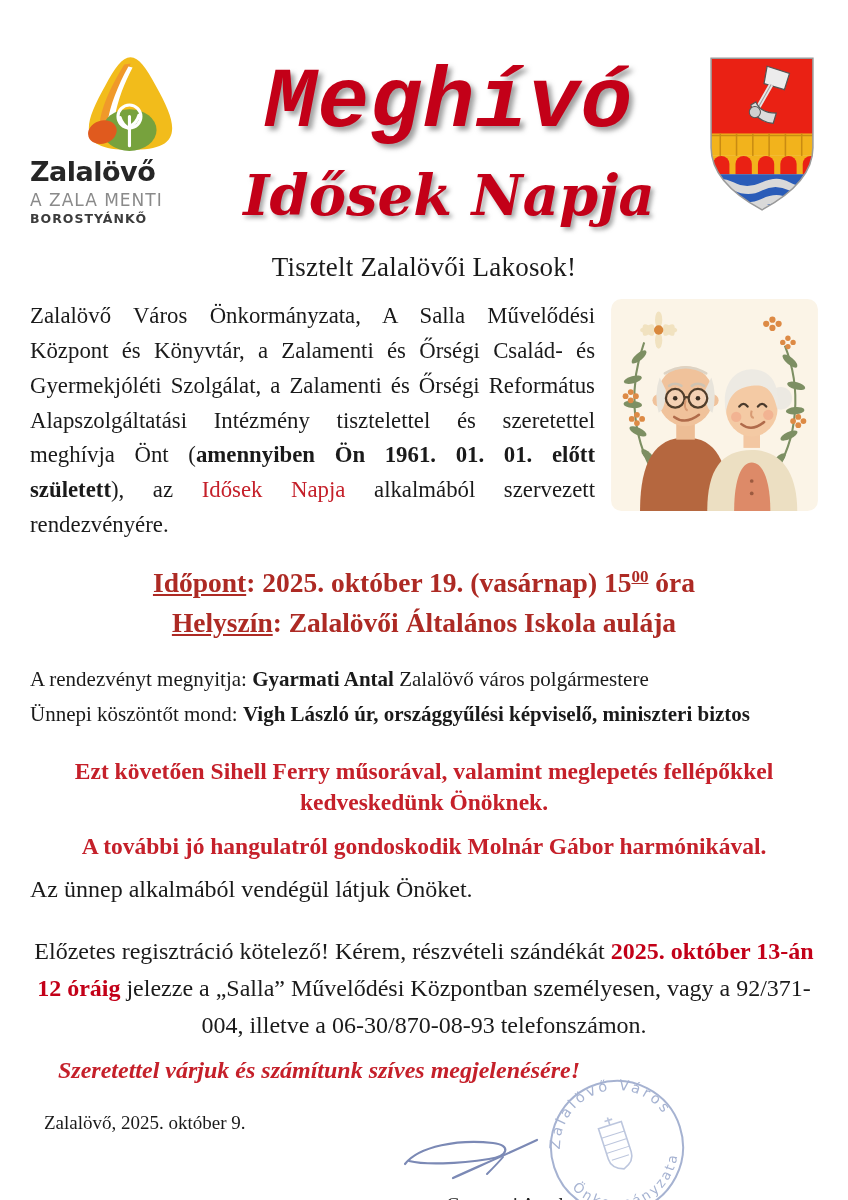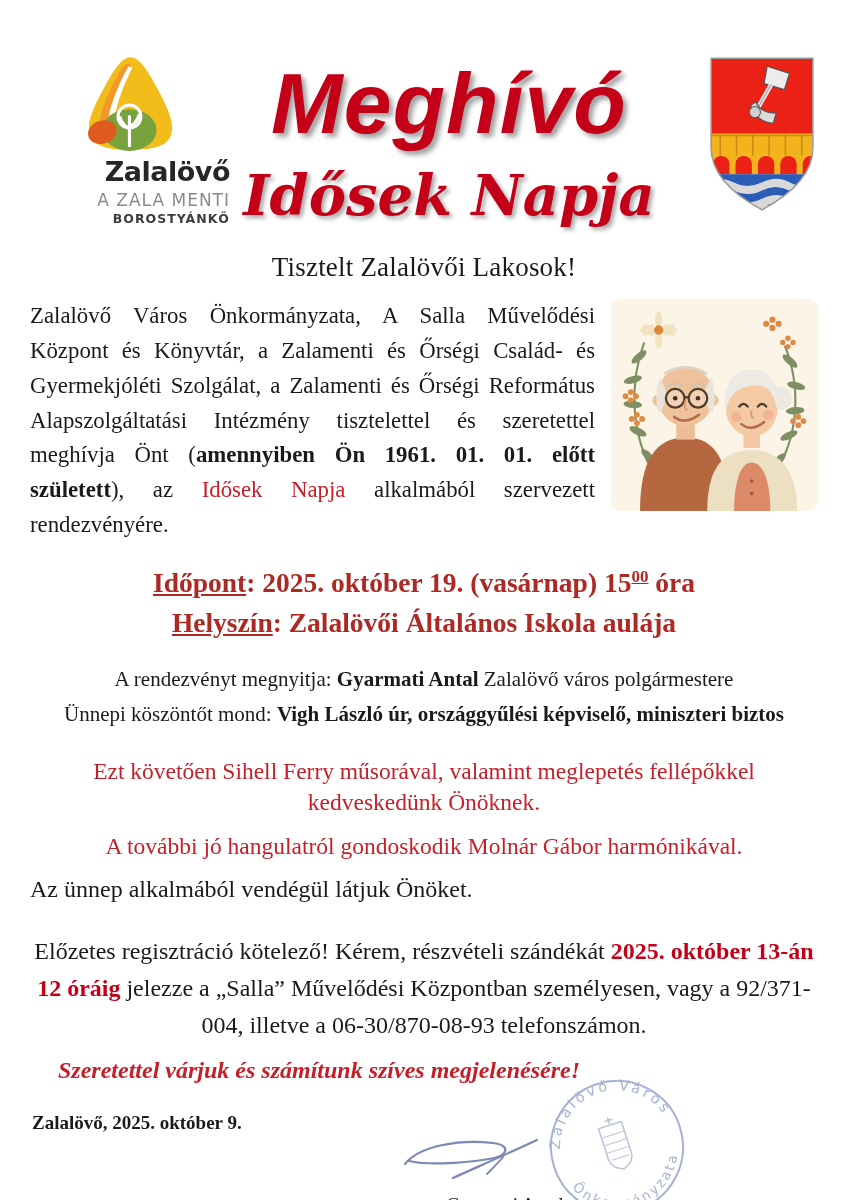--- a/index.html
+++ b/index.html
@@ -11,28 +11,28 @@
   }
   *{margin:0;padding:0;box-sizing:border-box;}
   html,body{background:#e9e9e9;}
   .page{
     width:848px;height:1200px;margin:0 auto;background:#ffffff;
     font-family:"Liberation Serif","DejaVu Serif",serif;color:#1a1a1a;
     overflow:hidden;position:relative;padding:0 30px;
   }
   
   .top-row{display:flex;align-items:flex-start;padding-top:46px;}
-  .logo-block{width:200px;flex:0 0 auto;text-align:right;}
+  .logo-block{width:200px;flex:0 0 auto;text-align:left;}
   .logo-block svg{display:block;margin:8px auto 2px auto;}
   .logo-title{font-family:"DejaVu Sans","Liberation Sans",sans-serif;font-weight:bold;font-size:27px;color:#262626;letter-spacing:-0.5px;}
   .logo-sub1{font-family:"DejaVu Sans","Liberation Sans",sans-serif;font-size:17px;color:#8a8a8a;letter-spacing:1px;margin-top:3px;}
   .logo-sub2{font-family:"DejaVu Sans","Liberation Sans",sans-serif;font-size:12.5px;font-weight:bold;color:#3c3c3c;letter-spacing:1px;margin-top:1px;}
   .title-block{flex:1;text-align:center;margin-top:10px;}
   .main-title{
-    font-family:Liberation Sans, sans-serif;font-style:italic;font-weight:bold;
+    font-family:Liberation Mono, monospace;font-style:italic;font-weight:bold;
     font-size:86px;line-height:1.1;color:var(--title-red,#c30018);
     text-shadow:4px 4px 5px rgba(110,110,110,0.65);letter-spacing:1px;
   }
   .sub-title{
     font-family:"DejaVu Serif","Liberation Serif",serif;font-style:italic;font-weight:bold;
     font-size:56px;line-height:1.1;color:var(--title-red,#c30018);
     text-shadow:3px 3px 4px rgba(110,110,110,0.6);margin-top:14px;
   }
   .arms-block{width:150px;flex:0 0 auto;text-align:right;padding-top:8px;}
   
@@ -41,33 +41,33 @@
   .intro-row{display:flex;margin-top:16px;gap:16px;}
   .intro-text{flex:1;font-size:22.8px;line-height:34.8px;text-align:justify;}
   .intro-text .hl{color:var(--body-red,#c5202a);}
   .illustration{flex:0 0 207px;}
   
   .details{text-align:center;margin-top:14px;color:var(--detail-red,#ad2a24);font-weight:bold;font-size:27.5px;}
   .details .row{line-height:40px;}
   .details .lbl{text-decoration:underline;}
   .details sup{font-size:17px;text-decoration:underline;}
   
-  .program{text-align:center;margin-top:20px;font-size:21px;}
+  .program{margin-top:20px;font-size:21px;}
   .program .row{line-height:32px;margin-top:3px;}
   
-  .red-para{color:var(--body-red,#c5202a);font-weight:normal;text-align:center;font-size:23.5px;line-height:31px;margin:26px auto 0 auto;max-width:760px;}
+  .red-para{color:var(--body-red,#c5202a);font-weight:bold;text-align:center;font-size:23.5px;line-height:31px;margin:26px auto 0 auto;max-width:760px;}
   .red-para.second{margin-top:13px;}
   .black-line{font-size:24px;margin-top:14px;text-align:left;}
   
   .registration{text-align:center;font-size:24px;line-height:37px;margin:30px auto 0 auto;max-width:790px;}
   .registration .deadline{color:var(--title-red,#c30018);font-weight:bold;}
   .closing{color:var(--body-red,#c5202a);font-weight:bold;font-style:italic;font-size:24px;margin-top:13px;padding-left:28px;}
   
   .footer{position:relative;height:175px;margin-top:6px;font-size:19px;}
-  .date-line{position:absolute;left:2px;top:22px;font-weight:bold;}
+  .date-line{position:absolute;left:14px;top:22px;}
   .salutation{position:absolute;left:120px;top:68px;}
   .signature{position:absolute;left:365px;top:40px;}
   .stamp{position:absolute;left:512px;top:-18px;opacity:0.9;}
   .signer{position:absolute;left:330px;top:102px;width:290px;text-align:center;line-height:26px;}
 </style>
 </head>
 <body>
 
 <div class="page">
 

